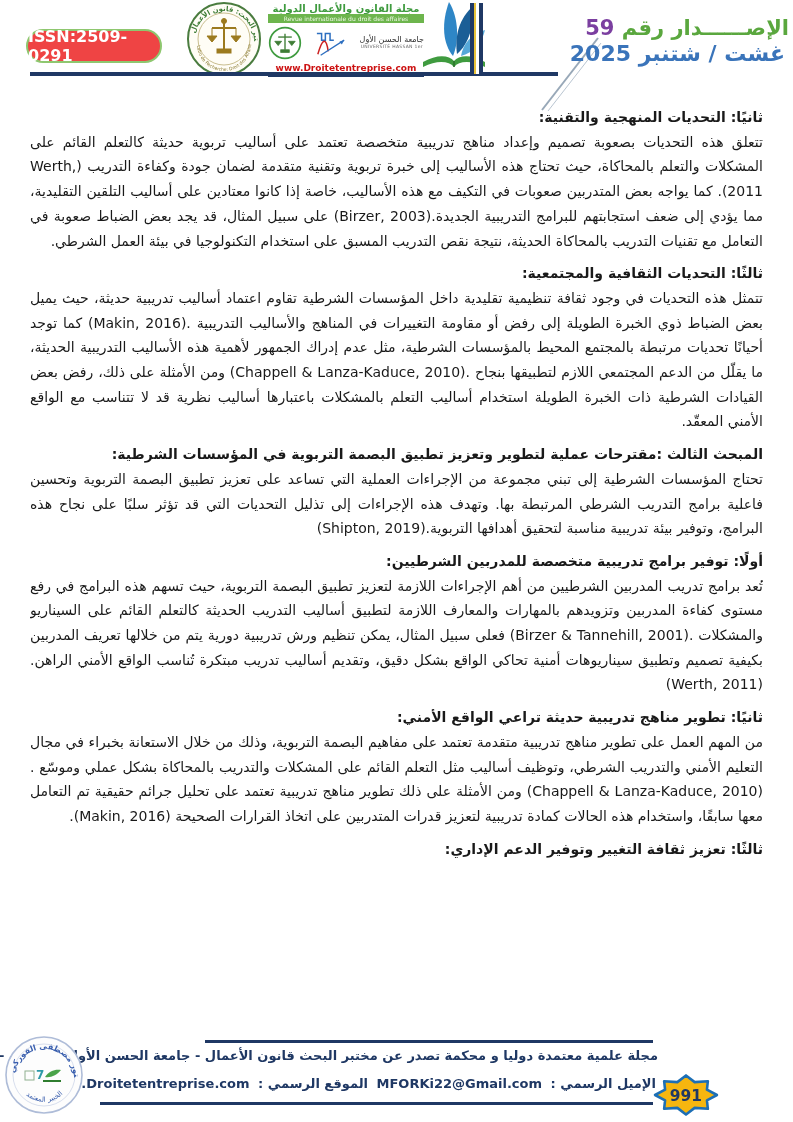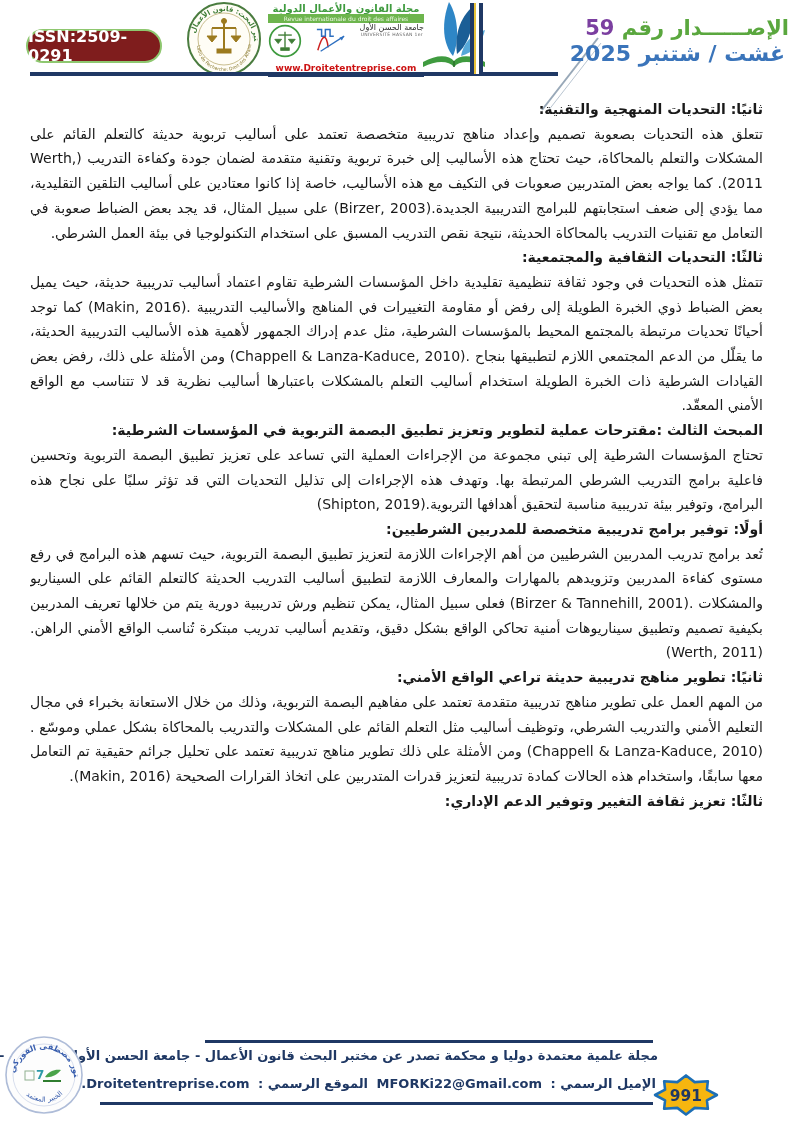--- a/index.html
+++ b/index.html
@@ -5,33 +5,33 @@
   * { margin:0; padding:0; box-sizing:border-box; }
   html,body { background:#ffffff; }
   .page {
     position:relative; width:793px; height:1122px; margin:0 auto;
     background:#ffffff; overflow:hidden;
     font-family:"DejaVu Sans", sans-serif;
   }
   
   .issn-pill{
     position:absolute; left:26px; top:29px; width:136px; height:34px;
-    background:#7f1d1d; border:2px solid #8ec76f; border-radius:18px;
+    background:#ef4444; border:2px solid #8ec76f; border-radius:18px;
     color:#ffffff; font-weight:bold; font-size:16px;
     display:flex; align-items:center; justify-content:center;
   }
   .header-rule{ position:absolute; left:30px; top:72px; width:528px; height:4px; background:#1f3864; }
   .seal{ position:absolute; left:186px; top:1px; width:76px; height:76px; }
   .journal-banner{
     position:absolute; left:268px; top:3px; width:156px; height:74px;
     display:flex; flex-direction:column;
   }
   .jb-title{ color:#3f9b3f; font-weight:bold; font-size:10px; text-align:center; direction:rtl; white-space:nowrap; }
   .jb-fr{ background:#6db54d; color:#eef7e6; font-size:6px; text-align:center; line-height:9px; white-space:nowrap; overflow:hidden; }
-  .jb-row{ flex:1; display:flex; justify-content:space-between; padding:1px 0; }
+  .jb-row{ flex:1; display:flex; align-items:center; justify-content:space-between; padding:1px 0; }
   .jb-univ{ text-align:center; line-height:1.1; }
   .jb-univ .ar{ font-size:8px; color:#2b2b2b; direction:rtl; }
   .jb-univ .fr{ font-size:4.5px; color:#666; letter-spacing:.3px; }
   .jb-url{ color:#cc1111; font-weight:bold; font-size:9px; text-align:center;
            border-bottom:3px solid #1f3864; padding-bottom:1px; white-space:nowrap; }
   .feather{ position:absolute; left:418px; top:0px; width:72px; height:78px; }
   .bars{ position:absolute; left:470px; top:3px; width:14px; height:71px; display:flex; }
   .bars .b1{ width:4px; background:#1f3864; }
   .bars .g1{ width:2px; background:#e8c23a; }
   .bars .g2{ width:3px; background:#ffffff; }
@@ -46,21 +46,21 @@
     color:#3a74ba; font-weight:bold; font-size:22px;
   }
   .slash{ position:absolute; left:540px; top:34px; width:62px; height:78px; }
   
   .body-text{
     position:absolute; left:30px; right:30px; top:97px; height:917px; overflow:hidden;
     direction:rtl; text-align:justify; color:#191919;
     font-size:14px; line-height:24.7px;
   }
   .body-text p{ margin:0; }
-  .body-text .h{ font-weight:bold; }
+  .body-text .h{ font-weight:bold;margin-top:8px; }
   
   .badge{ position:absolute; left:653px; top:1074px; width:66px; height:42px; }
   .f-rule-top{ position:absolute; left:205px; top:1040px; width:448px; height:3px; background:#1f3864; }
   .f-rule-bottom{ position:absolute; left:100px; top:1102px; width:553px; height:3px; background:#1f3864; }
   .f-line1{
     position:absolute; left:88px; top:1048px; width:570px; text-align:center; direction:rtl;
     color:#1f3864; font-weight:bold; font-size:13px; white-space:nowrap;
   }
   .f-line2{
     position:absolute; left:88px; top:1076px; width:570px; text-align:center; direction:rtl;

